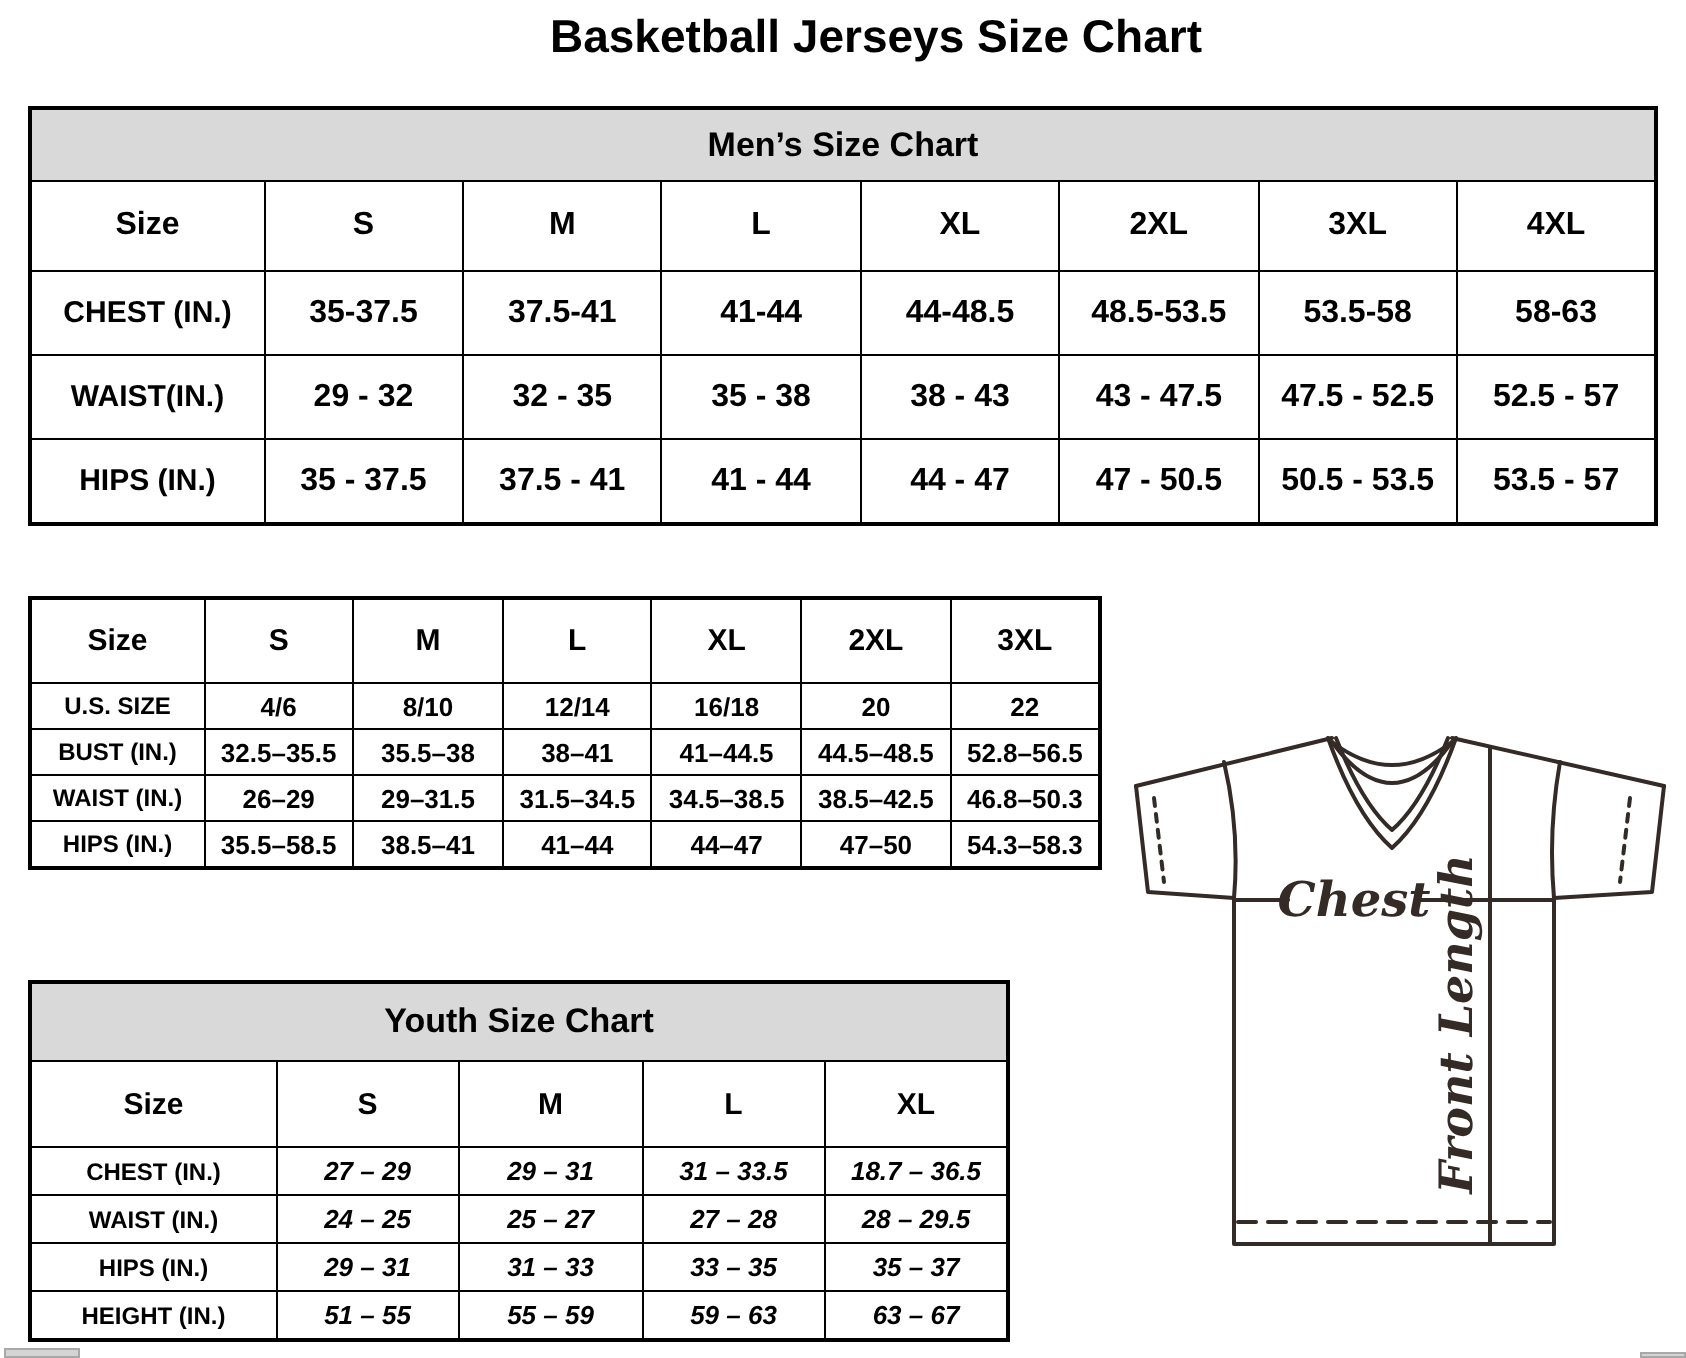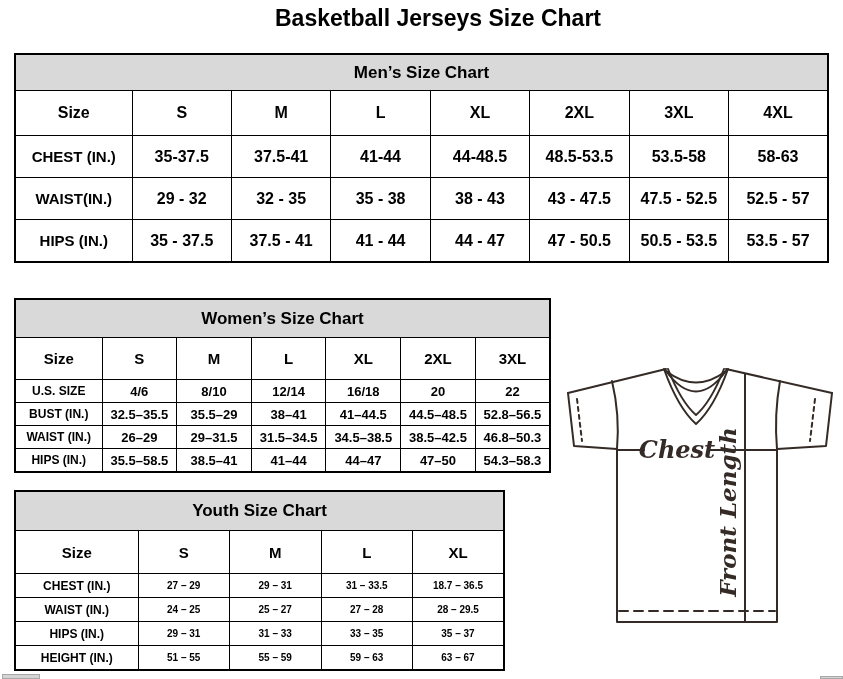--- a/index.html
+++ b/index.html
@@ -60,21 +60,21 @@
   #womens-chart tr.cols th  { height: 41px; font-size: 15px; }
   #womens-chart tr.data th  { height: 22px; font-size: 12px; }
   #womens-chart tr.data td  { height: 22px; font-size: 13px; }
 
   
   #youth-chart table { width: 491px; }
   #youth-chart .label-col { width: 123px; }
   #youth-chart tr.band td  { height: 38px; }
   #youth-chart tr.cols th  { height: 42px; font-size: 15px; }
   #youth-chart tr.data th  { height: 23px; font-size: 12px; }
-  #youth-chart tr.data td  { height: 23px; font-size: 10px; }
+  #youth-chart tr.data td  { height: 23px; font-size: 13px; font-style: italic; }
 
   .jersey-svg {
     position: absolute;
     left: 558px; top: 360px;
     width: 284px; height: 268px;
   }
   .jersey-svg text {
     font-family: "DejaVu Serif", "Liberation Serif", serif;
     font-style: italic;
     font-weight: bold;
@@ -158,23 +158,20 @@
       <colgroup>
         <col class="label-col">
         <col>
         <col>
         <col>
         <col>
         <col>
         <col>
       </colgroup>
       <tbody>
-        <tr class="band">
-          <td colspan="7">Women’s Size Chart</td>
-        </tr>
         <tr class="cols">
           <th>Size</th>
           <th>S</th>
           <th>M</th>
           <th>L</th>
           <th>XL</th>
           <th>2XL</th>
           <th>3XL</th>
         </tr>
         <tr class="data">
@@ -182,21 +179,21 @@
           <td>4/6</td>
           <td>8/10</td>
           <td>12/14</td>
           <td>16/18</td>
           <td>20</td>
           <td>22</td>
         </tr>
         <tr class="data">
           <th>BUST (IN.)</th>
           <td>32.5–35.5</td>
-          <td>35.5–29</td>
+          <td>35.5–38</td>
           <td>38–41</td>
           <td>41–44.5</td>
           <td>44.5–48.5</td>
           <td>52.8–56.5</td>
         </tr>
         <tr class="data">
           <th>WAIST (IN.)</th>
           <td>26–29</td>
           <td>29–31.5</td>
           <td>31.5–34.5</td>

